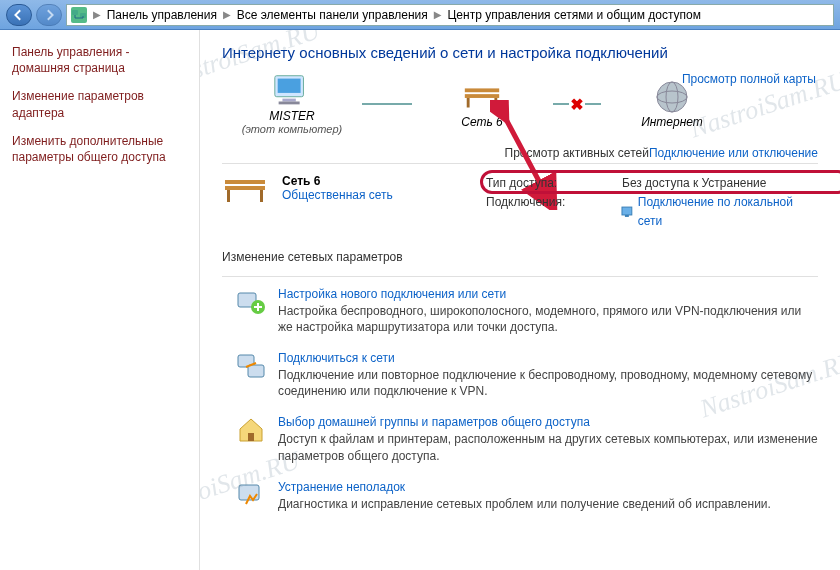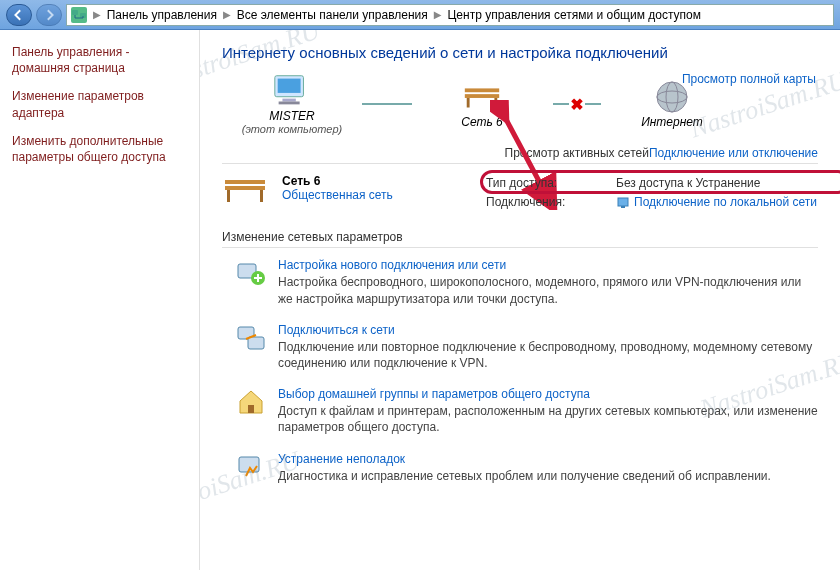--- a/index.html
+++ b/index.html
@@ -25,27 +25,27 @@
   .map-link { position:absolute; right:24px; top:42px; color:#0d63c8; text-decoration:none; font-size:12px;}
   .section-row { display:flex; justify-content:flex-end; align-items:center; border-bottom:1px solid #e0e0e0; padding:3px 0; margin-top:8px;}
   .section-label { color:#333; font-size:12px;}
   .section-link { color:#0d63c8; text-decoration:none; font-size:12px;}
   .active-net { display:flex; gap:14px; margin:10px 0 18px 0; }
   .bench-icon { width:46px; height:32px;}
   .net-info { flex:0 0 190px;}
   .net-info .nn { font-weight:bold; font-size:12px;}
   .net-info .nt { color:#0d63c8; font-size:12px; cursor:pointer;}
   .net-details { flex:1; font-size:12px; position:relative;}
-  .detail-row { display:flex; line-height:1.6;}
+  .detail-row { display:flex; gap:6px; line-height:1.6;}
   .detail-label { width:130px; color:#333;}
   .detail-val { color:#333;}
   .detail-link { color:#0d63c8; text-decoration:none; display:flex; align-items:center; gap:4px;}
   .callout { position:absolute; border:3px solid #c01038; border-radius:12px; left:-6px; top:-4px; width:370px; height:24px; pointer-events:none;}
   .arrow-annot { position:absolute; left:290px; top:70px; pointer-events:none;}
-  .params-title { font-size:12px; color:#333; margin:6px 0 10px 0; border-bottom:1px solid #e0e0e0; padding-bottom:3px;}
+  .params-title { font-size:12px; color:#333; margin:6px 0 10px 0; border-bottom:1px solid #e0e0e0; padding-bottom:12px;}
   .task { display:flex; gap:12px; margin:0 0 16px 14px; }
   .task-icon { width:30px; height:30px; flex-shrink:0;}
   .task-body .tl { color:#0d63c8; font-size:12px; text-decoration:none; display:block; margin-bottom:2px;}
   .task-body .td { color:#444; font-size:12px; line-height:1.35;}
   .watermark { position:absolute; color:rgba(120,140,160,.22); font-size:26px; font-style:italic; transform:rotate(-18deg); pointer-events:none; font-family: "Comic Sans MS", cursive;}
 </style>
 </head>
 <body>
 
 <div class="titlebar">

